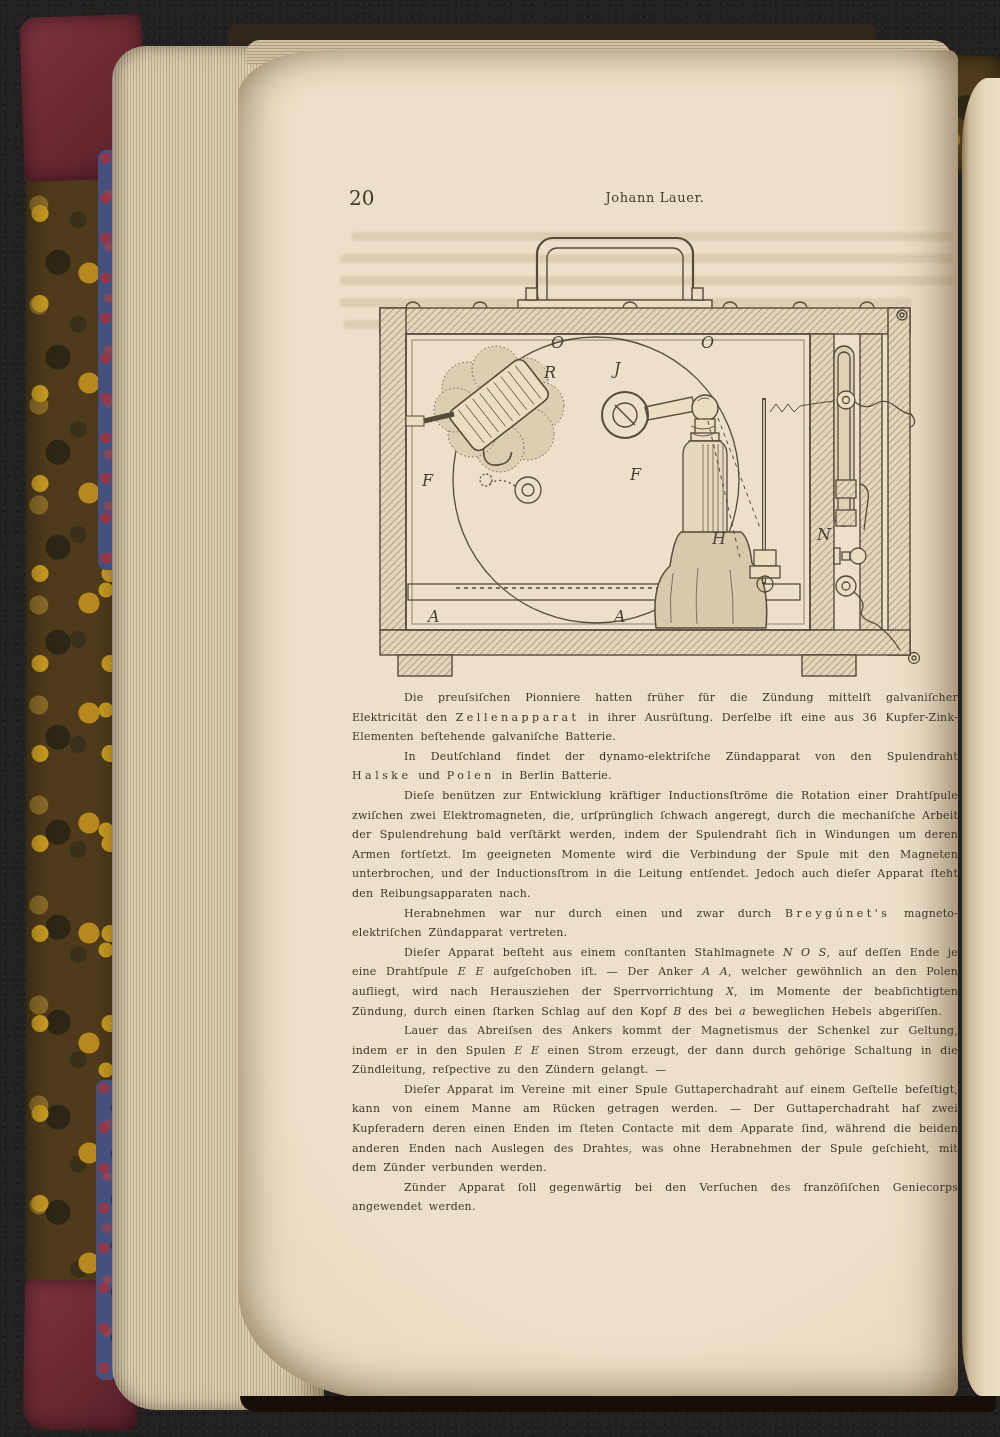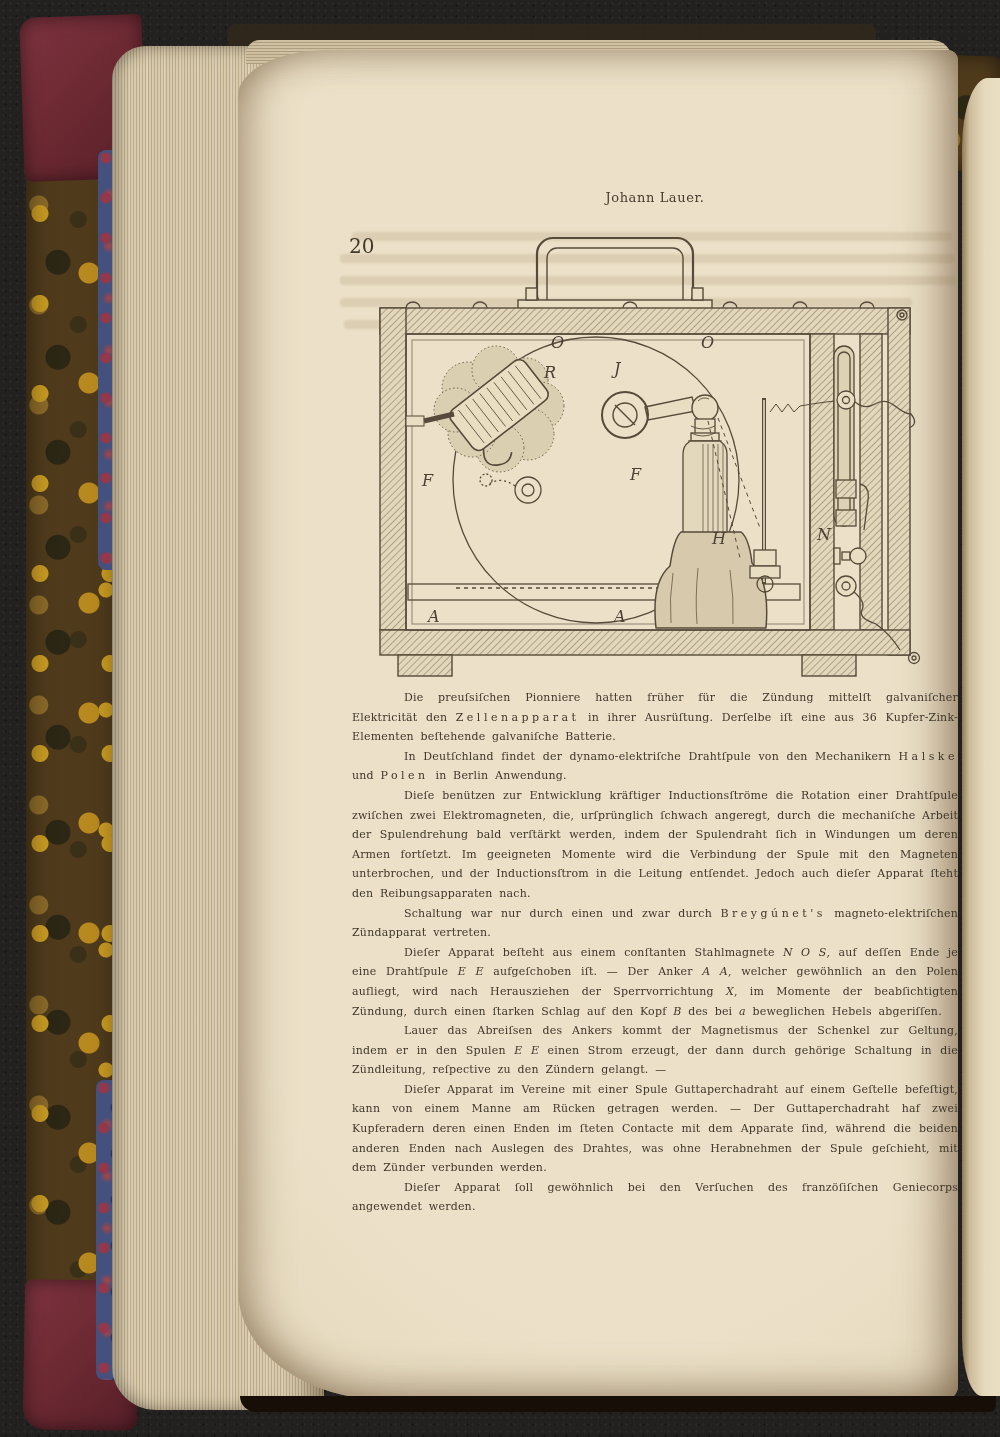--- a/index.html
+++ b/index.html
@@ -60,21 +60,21 @@
                inset 0 26px 38px -24px rgba(110,85,55,.35);}
   .page-next{left:962px;top:78px;width:38px;height:1318px;
     border-radius:26px 0 0 20px / 70px 0 0 60px;
     background:linear-gradient(90deg,#8f7b57 0%,#cdbc9b 20%,#e7dabd 60%,#eadfc4 100%);}
   .page-bottom-shadow{left:240px;top:1396px;width:756px;height:16px;background:#160e07;border-radius:0 0 14px 34px;}
 
   
   .ghost{position:absolute;height:9px;background:rgba(138,112,74,.17);filter:blur(1.2px);border-radius:4px;}
 
   
-  .hdr-num{left:349px;top:186px;font-size:20px;color:#40382b;margin-top:48px;}
+  .hdr-num{left:349px;top:186px;font-size:20px;color:#40382b;}
   .hdr-title{left:352px;top:190px;width:606px;text-align:center;font-size:13px;letter-spacing:.6px;color:#463d2f;}
   #figure-wrap{left:368px;top:228px;width:556px;height:458px;}
   #text-block{left:352px;top:688px;width:606px;color:#3f372b;
     font-size:11px;line-height:19.6px;text-align:justify;
     letter-spacing:.2px;word-spacing:3px;}
   #text-block p{margin:0;text-indent:52px;}
   #text-block .sp{letter-spacing:3.5px;}
   #text-block .it{font-style:italic;}
   svg text{font-family:"DejaVu Serif","Liberation Serif",serif;font-style:italic;font-size:16px;fill:#4a4135;}
 </style>
@@ -229,22 +229,22 @@
         <text x="60" y="394">A</text>
         <text x="246" y="394">A</text>
         <text x="344" y="316">H</text>
         <text x="449" y="312">N</text>
       </g>
     </svg>
   </div>
 
   <div class="abs" id="text-block">
       <p><span>Die preuſsiſchen Pionniere hatten früher für die Zündung mittelſt galvaniſcher Elektricität den </span><span class="sp">Zellenapparat</span><span> in ihrer Ausrüſtung. Derſelbe iſt eine aus 36 Kupfer-Zink-Elementen beſtehende galvaniſche Batterie.</span></p>
-      <p><span>In Deutſchland findet der dynamo-elektriſche Drahtſpule von den Mechanikern </span><span class="sp">Halske</span><span> und </span><span class="sp">Polen</span><span> in Berlin Anwendung.</span></p>
+      <p><span>In Deutſchland findet der dynamo-elektriſche Zündapparat von den Spulendraht </span><span class="sp">Halske</span><span> und </span><span class="sp">Polen</span><span> in Berlin Batterie.</span></p>
       <p><span>Dieſe benützen zur Entwicklung kräftiger Inductionsſtröme die Rotation einer Drahtſpule zwiſchen zwei Elektromagneten, die, urſprünglich ſchwach angeregt, durch die mechaniſche Arbeit der Spulendrehung bald verſtärkt werden, indem der Spulendraht ſich in Windungen um deren Armen fortſetzt. Im geeigneten Momente wird die Verbindung der Spule mit den Magneten unterbrochen, und der Inductionsſtrom in die Leitung entſendet. Jedoch auch dieſer Apparat ſteht den Reibungsapparaten nach.</span></p>
-      <p><span>Schaltung war nur durch einen und zwar durch </span><span class="sp">Breygúnet's</span><span> magneto-elektriſchen Zündapparat vertreten.</span></p>
+      <p><span>Herabnehmen war nur durch einen und zwar durch </span><span class="sp">Breygúnet's</span><span> magneto-elektriſchen Zündapparat vertreten.</span></p>
       <p><span>Dieſer Apparat beſteht aus einem conſtanten Stahlmagnete </span><span class="it">N O S</span><span>, auf deſſen Ende je eine Drahtſpule </span><span class="it">E E</span><span> aufgeſchoben iſt. — Der Anker </span><span class="it">A A</span><span>, welcher gewöhnlich an den Polen aufliegt, wird nach Herausziehen der Sperrvorrichtung </span><span class="it">X</span><span>, im Momente der beabſichtigten Zündung, durch einen ſtarken Schlag auf den Kopf </span><span class="it">B</span><span> des bei </span><span class="it">a</span><span> beweglichen Hebels abgeriſſen.</span></p>
       <p><span>Lauer das Abreiſsen des Ankers kommt der Magnetismus der Schenkel zur Geltung, indem er in den Spulen </span><span class="it">E E</span><span> einen Strom erzeugt, der dann durch gehörige Schaltung in die Zündleitung, reſpective zu den Zündern gelangt. —</span></p>
       <p><span>Dieſer Apparat im Vereine mit einer Spule Guttaperchadraht auf einem Geſtelle befeſtigt, kann von einem Manne am Rücken getragen werden. — Der Guttaperchadraht haf zwei Kupferadern deren einen Enden im ſteten Contacte mit dem Apparate ſind, während die beiden anderen Enden nach Auslegen des Drahtes, was ohne Herabnehmen der Spule geſchieht, mit dem Zünder verbunden werden.</span></p>
-      <p><span>Dieſer Apparat ſoll gewöhnlich bei den Verſuchen des franzöſiſchen Geniecorps angewendet werden.</span></p>
+      <p><span>Zünder Apparat ſoll gegenwärtig bei den Verſuchen des franzöſiſchen Geniecorps angewendet werden.</span></p>
     </div>
 
 </div>
 
 </body></html>

